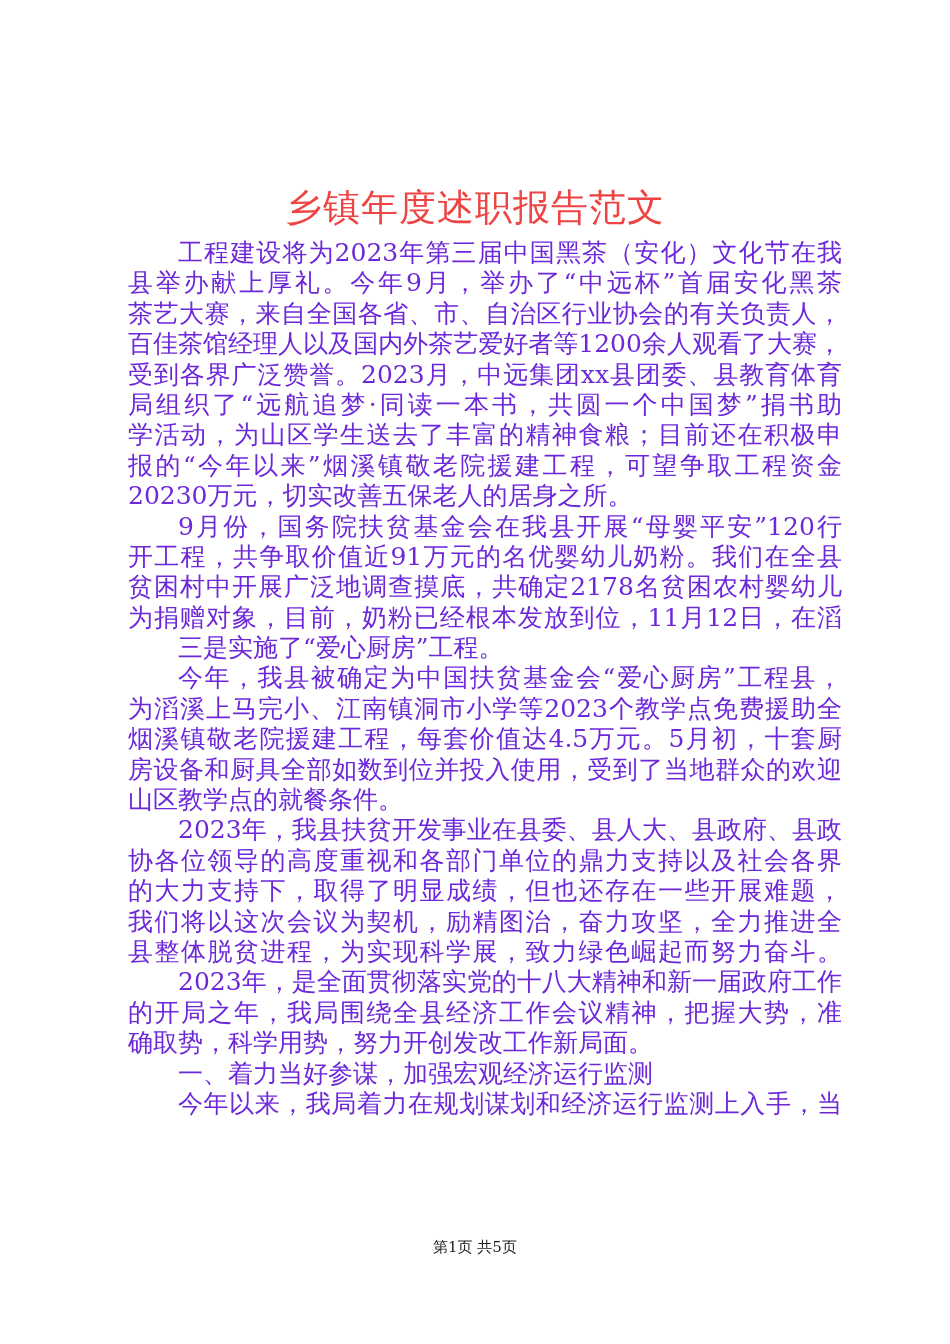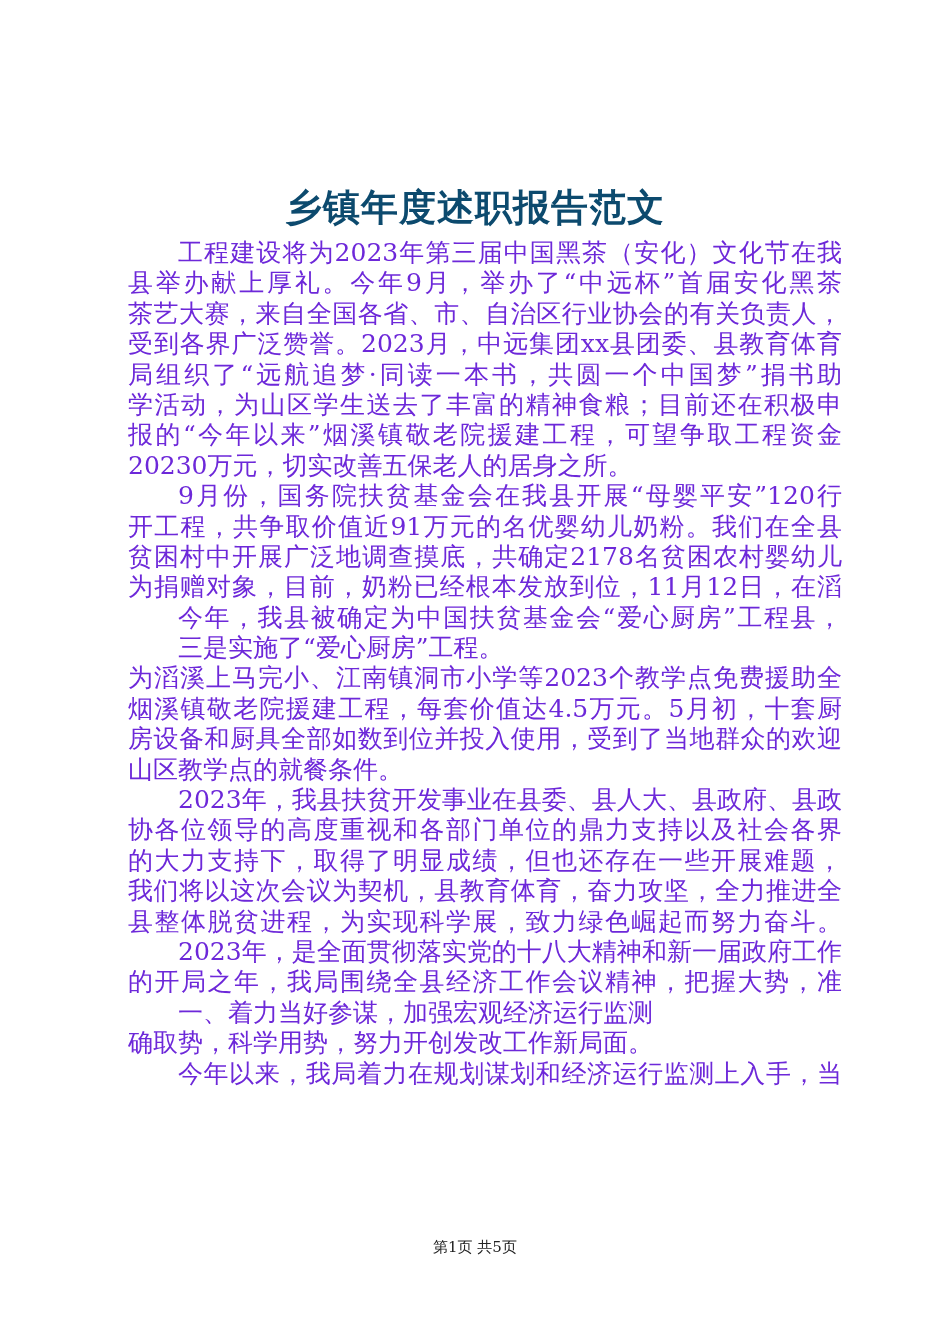--- a/index.html
+++ b/index.html
@@ -1,21 +1,21 @@
 <!DOCTYPE html>
 <html><head>
 <meta charset="utf-8">
 <style>
   html, body { margin: 0; padding: 0; background: #ffffff; }
   body { width: 950px; height: 1344px; position: relative; overflow: hidden; }
   .page { position: absolute; left: 0; top: 0; width: 950px; height: 1344px; background: #fff; }
   .title {
     position: absolute; left: 0; top: 184px; width: 950px; text-align: center;
-    font-family: "DejaVu Sans", sans-serif; font-weight: bold; font-size: 37px;
-    color: #0c4a6e; letter-spacing: 1px; line-height: 48px;
+    font-family: "DejaVu Sans", sans-serif; font-weight: normal; font-size: 37px;
+    color: #ef4444; letter-spacing: 1px; line-height: 48px;
   }
   .body {
     position: absolute; left: 128px; top: 238px; width: 714px;
     font-family: "DejaVu Serif", serif; font-size: 25px; color: #6d28d9;
   }
   .line {
     height: 30.4px; line-height: 30.4px; white-space: nowrap;
     text-align: justify; text-align-last: justify; overflow: hidden;
   }
   .line.last { text-align-last: left; }
@@ -27,40 +27,41 @@
 </style>
 </head>
 <body>
 
 <div class="page">
   <div class="title">乡镇年度述职报告范文</div>
   <div class="body" id="doc-body">
       <div class="line indent">工程建设将为2023年第三届中国黑茶（安化）文化节在我</div>
       <div class="line">县举办献上厚礼。今年9月，举办了“中远杯”首届安化黑茶</div>
       <div class="line">茶艺大赛，来自全国各省、市、自治区行业协会的有关负责人，</div>
+      <div class="line">百佳茶馆经理人以及国内外茶艺爱好者等1200余人观看了大赛，</div>
       <div class="line">受到各界广泛赞誉。2023月，中远集团xx县团委、县教育体育</div>
       <div class="line">局组织了“远航追梦·同读一本书，共圆一个中国梦”捐书助</div>
       <div class="line">学活动，为山区学生送去了丰富的精神食粮；目前还在积极申</div>
       <div class="line">报的“今年以来”烟溪镇敬老院援建工程，可望争取工程资金</div>
       <div class="line last">20230万元，切实改善五保老人的居身之所。</div>
       <div class="line indent">9月份，国务院扶贫基金会在我县开展“母婴平安”120行</div>
       <div class="line">开工程，共争取价值近91万元的名优婴幼儿奶粉。我们在全县</div>
       <div class="line">贫困村中开展广泛地调查摸底，共确定2178名贫困农村婴幼儿</div>
       <div class="line">为捐赠对象，目前，奶粉已经根本发放到位，11月12日，在滔</div>
+      <div class="line indent last">三是实施了“爱心厨房”工程。</div>
       <div class="line indent">今年，我县被确定为中国扶贫基金会“爱心厨房”工程县，</div>
-      <div class="line indent last">三是实施了“爱心厨房”工程。</div>
       <div class="line">为滔溪上马完小、江南镇洞市小学等2023个教学点免费援助全</div>
       <div class="line">烟溪镇敬老院援建工程，每套价值达4.5万元。5月初，十套厨</div>
       <div class="line">房设备和厨具全部如数到位并投入使用，受到了当地群众的欢迎</div>
       <div class="line last">山区教学点的就餐条件。</div>
       <div class="line indent">2023年，我县扶贫开发事业在县委、县人大、县政府、县政</div>
       <div class="line">协各位领导的高度重视和各部门单位的鼎力支持以及社会各界</div>
       <div class="line">的大力支持下，取得了明显成绩，但也还存在一些开展难题，</div>
-      <div class="line">我们将以这次会议为契机，县教育体育，奋力攻坚，全力推进全</div>
+      <div class="line">我们将以这次会议为契机，励精图治，奋力攻坚，全力推进全</div>
       <div class="line">县整体脱贫进程，为实现科学展，致力绿色崛起而努力奋斗。</div>
       <div class="line indent">2023年，是全面贯彻落实党的十八大精神和新一届政府工作</div>
       <div class="line">的开局之年，我局围绕全县经济工作会议精神，把握大势，准</div>
+      <div class="line last">确取势，科学用势，努力开创发改工作新局面。</div>
       <div class="line indent last">一、着力当好参谋，加强宏观经济运行监测</div>
-      <div class="line last">确取势，科学用势，努力开创发改工作新局面。</div>
       <div class="line indent">今年以来，我局着力在规划谋划和经济运行监测上入手，当</div>
     </div>
   <div class="footer">第1页 共5页</div>
 </div>
 
 </body></html>

